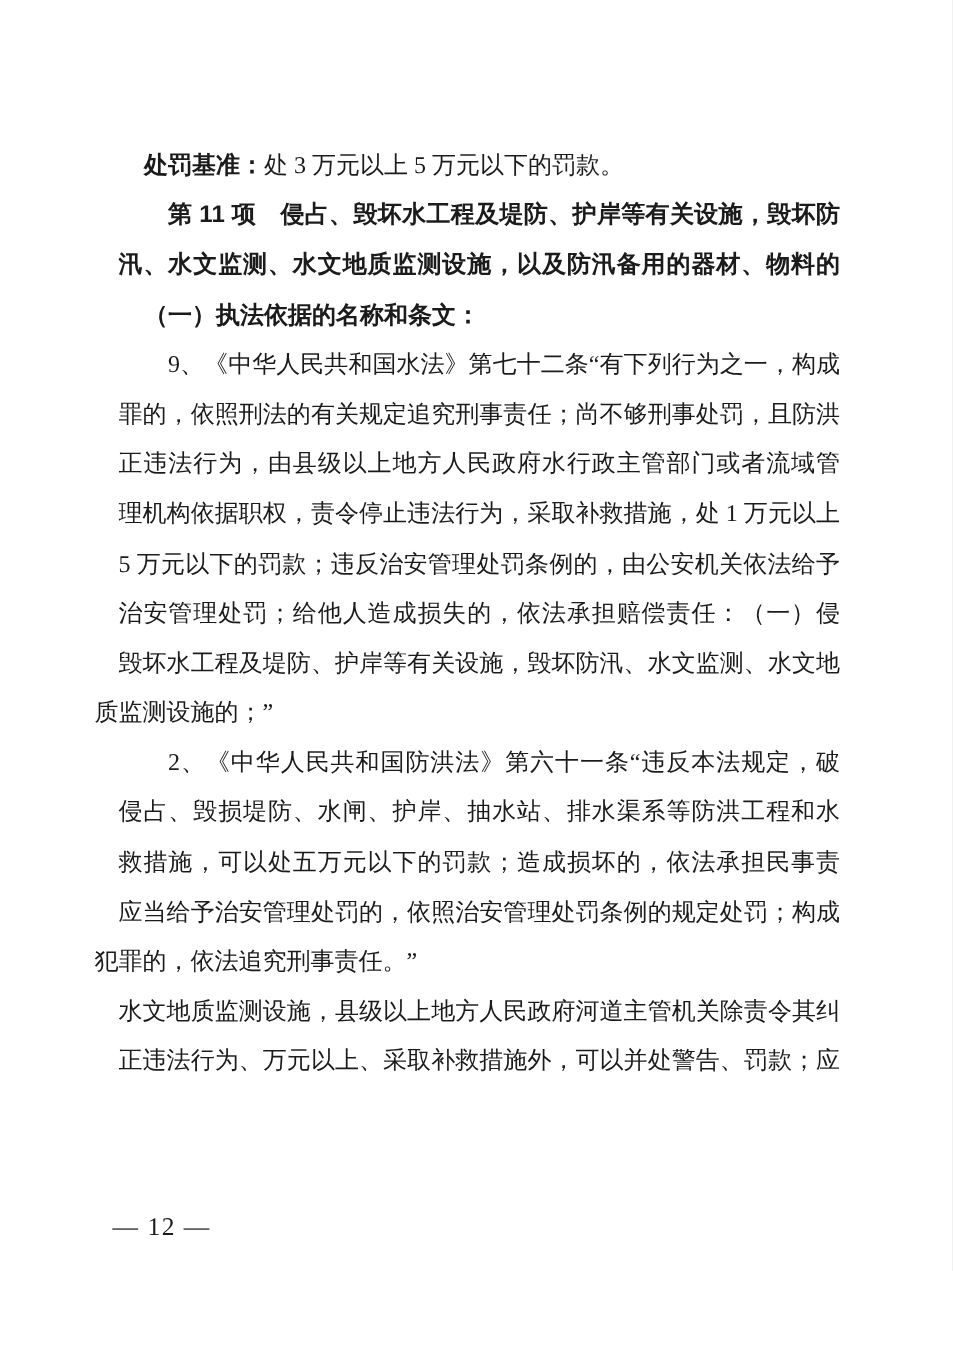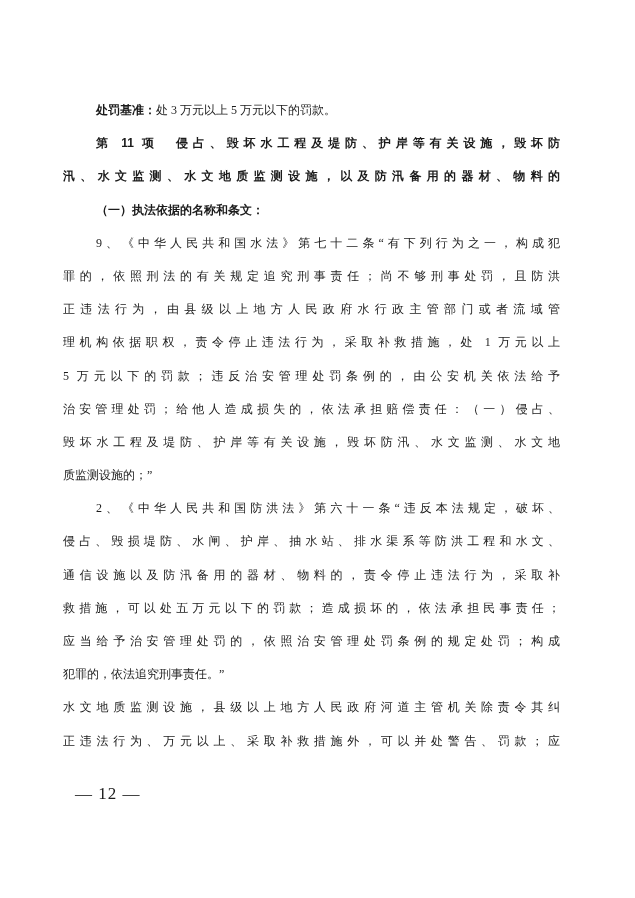--- a/index.html
+++ b/index.html
@@ -18,40 +18,41 @@
   }
   .text-block {
     position: absolute;
     left: 63px;
     top: 94px;
     width: 497px;
   }
   .line {
     height: 33.2px;
     line-height: 33.2px;
-    font-size: 12px;
+    font-size: 16px;
     white-space: nowrap;
     overflow: hidden;
   }
   .line.fill {
     white-space: normal;
     text-align: justify;
     text-align-last: justify;
+    margin-left: 16px;
   }
   .line.indent {
     padding-left: 33px;
   }
   .run.bold {
     font-family: "Liberation Sans", "DejaVu Sans", sans-serif;
     font-weight: bold;
   }
   .footer {
     position: absolute;
     left: 75px;
-    top: 784px;
+    top: 808px;
     font-size: 17px;
     line-height: 20px;
     letter-spacing: 1px;
     font-family: "Liberation Serif", "DejaVu Serif", serif;
   }
 </style>
 </head>
 <body>
 
 <div class="page">
@@ -63,21 +64,20 @@
       <div class="line fill indent"><span class="run">9、《中华人民共和国水法》第七十二条“有下列行为之一，构成犯</span></div>
       <div class="line fill"><span class="run">罪的，依照刑法的有关规定追究刑事责任；尚不够刑事处罚，且防洪</span></div>
       <div class="line fill"><span class="run">正违法行为，由县级以上地方人民政府水行政主管部门或者流域管</span></div>
       <div class="line fill"><span class="run">理机构依据职权，责令停止违法行为，采取补救措施，处 1 万元以上</span></div>
       <div class="line fill"><span class="run">5 万元以下的罚款；违反治安管理处罚条例的，由公安机关依法给予</span></div>
       <div class="line fill"><span class="run">治安管理处罚；给他人造成损失的，依法承担赔偿责任：（一）侵占、</span></div>
       <div class="line fill"><span class="run">毁坏水工程及堤防、护岸等有关设施，毁坏防汛、水文监测、水文地</span></div>
       <div class="line"><span class="run">质监测设施的；”</span></div>
       <div class="line fill indent"><span class="run">2、《中华人民共和国防洪法》第六十一条“违反本法规定，破坏、</span></div>
       <div class="line fill"><span class="run">侵占、毁损堤防、水闸、护岸、抽水站、排水渠系等防洪工程和水文、</span></div>
-      <div class="line fill"><span class="run">通信设施以及防汛备用的器材、物料的，责令停止违法行为，采取补</span></div>
       <div class="line fill"><span class="run">救措施，可以处五万元以下的罚款；造成损坏的，依法承担民事责任；</span></div>
       <div class="line fill"><span class="run">应当给予治安管理处罚的，依照治安管理处罚条例的规定处罚；构成</span></div>
       <div class="line"><span class="run">犯罪的，依法追究刑事责任。”</span></div>
       <div class="line fill"><span class="run">水文地质监测设施，县级以上地方人民政府河道主管机关除责令其纠</span></div>
       <div class="line fill"><span class="run">正违法行为、万元以上、采取补救措施外，可以并处警告、罚款；应</span></div>
     </div>
   <div class="footer">— 12 —</div>
 </div>
 
 </body></html>

